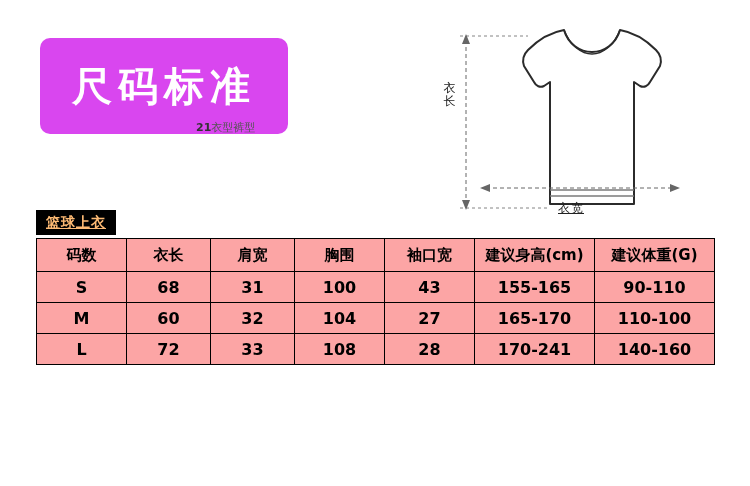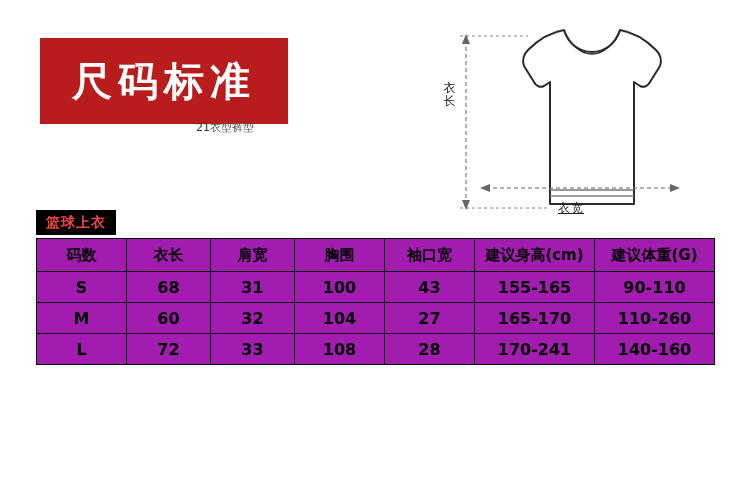--- a/index.html
+++ b/index.html
@@ -15,45 +15,46 @@
     overflow: hidden;
     position: relative;
   }
 
   
   .title-block {
     position: absolute;
     left: 40px;
     top: 38px;
     width: 248px;
-    height: 86px;
-    background: #b91c1c;
+    height: 96px;
+    background: #d946ef;
     display: flex;
     align-items: center;
     justify-content: center;
+    border-radius: 10px;
   }
   .title-text {
     color: #ffffff;
     font-size: 40px;
     font-weight: bold;
     letter-spacing: 6px;
     line-height: 1;
     font-family: "DejaVu Sans", "Liberation Sans", sans-serif;
   }
   .subtitle {
     position: absolute;
     left: 196px;
     top: 120px;
     font-size: 11px;
     color: #555555;
     letter-spacing: 0px;
     white-space: nowrap;
   }
   .subtitle .sub-num {
-    font-weight: normal;
+    font-weight: bold;
     color: #333333;
   }
 
   
   .garment-wrap {
     position: absolute;
     left: 440px;
     top: 18px;
     width: 280px;
     height: 200px;
@@ -82,26 +83,27 @@
     top: 182px;
     text-decoration: underline;
   }
 
   
   .section-tab {
     position: absolute;
     left: 36px;
     top: 210px;
     background: #000000;
-    color: #ef4444;
+    color: #fdba74;
     font-size: 14px;
     font-weight: bold;
     padding: 5px 10px 6px 10px;
     letter-spacing: 1px;
     line-height: 1;
+    text-decoration: underline;
   }
 
   
   .table-wrap {
     position: absolute;
     left: 36px;
     top: 238px;
     width: 678px;
   }
   table.size-table {
@@ -111,21 +113,21 @@
   }
   table.size-table th,
   table.size-table td {
     border: 1px solid #000000;
     text-align: center;
     vertical-align: middle;
     font-size: 16px;
     height: 30px;
     padding: 0;
     color: #000000;
-    background: #a21caf;
+    background: #fca5a5;
   }
   table.size-table thead th {
     font-weight: bold;
     font-size: 15px;
     height: 32px;
     letter-spacing: 0px;
   }
   table.size-table tbody td {
     font-weight: bold;
     font-size: 16px;
@@ -212,21 +214,21 @@
         <td>155-165</td>
         <td>90-110</td>
       </tr>
       <tr>
         <td>M</td>
         <td>60</td>
         <td>32</td>
         <td>104</td>
         <td>27</td>
         <td>165-170</td>
-        <td>110-260</td>
+        <td>110-100</td>
       </tr>
       <tr>
         <td>L</td>
         <td>72</td>
         <td>33</td>
         <td>108</td>
         <td>28</td>
         <td>170-241</td>
         <td>140-160</td>
       </tr>

